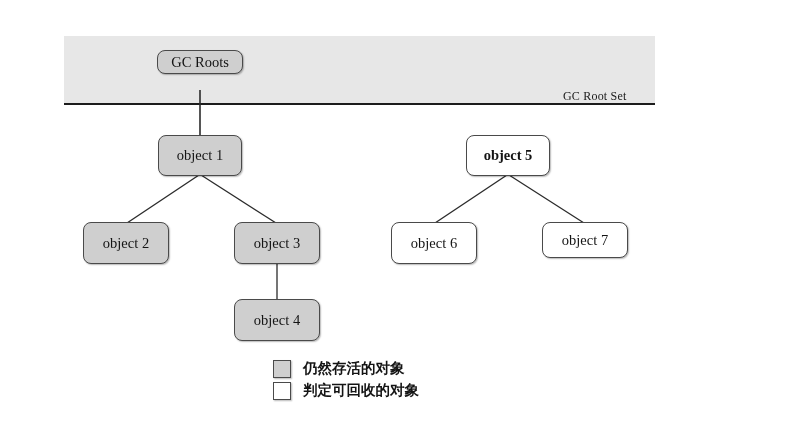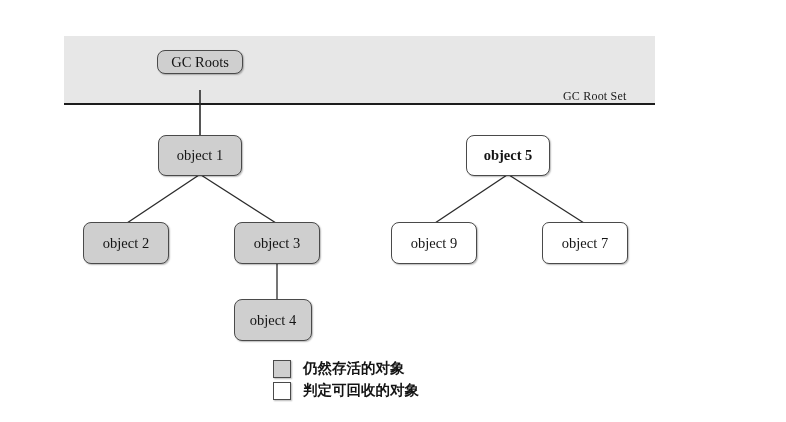--- a/index.html
+++ b/index.html
@@ -118,33 +118,33 @@
   </div>
 
   <div class="node live" style="left:83px; top:222px; width:86px; height:42px;">
     <span>object 2</span>
   </div>
 
   <div class="node live" style="left:234px; top:222px; width:86px; height:42px;">
     <span>object 3</span>
   </div>
 
-  <div class="node live" style="left:234px; top:299px; width:78px; height:42px;">
+  <div class="node live" style="left:234px; top:299px; width:86px; height:42px;">
     <span>object 4</span>
   </div>
 
   <div class="node dead" style="left:466px; top:135px; width:84px; height:41px;font-weight:bold;">
     <span>object 5</span>
   </div>
 
   <div class="node dead" style="left:391px; top:222px; width:86px; height:42px;">
-    <span>object 9</span>
+    <span>object 6</span>
   </div>
 
-  <div class="node dead" style="left:542px; top:222px; width:86px; height:42px;border-radius:7px;">
+  <div class="node dead" style="left:542px; top:222px; width:86px; height:36px;">
     <span>object 7</span>
   </div>
 
   <div class="legend" style="left:273px; top:356px;">
     <div class="legend-row">
       <span class="legend-swatch live"></span>
       <span class="legend-label">仍然存活的对象</span>
     </div>
     <div class="legend-row">
       <span class="legend-swatch dead"></span>

